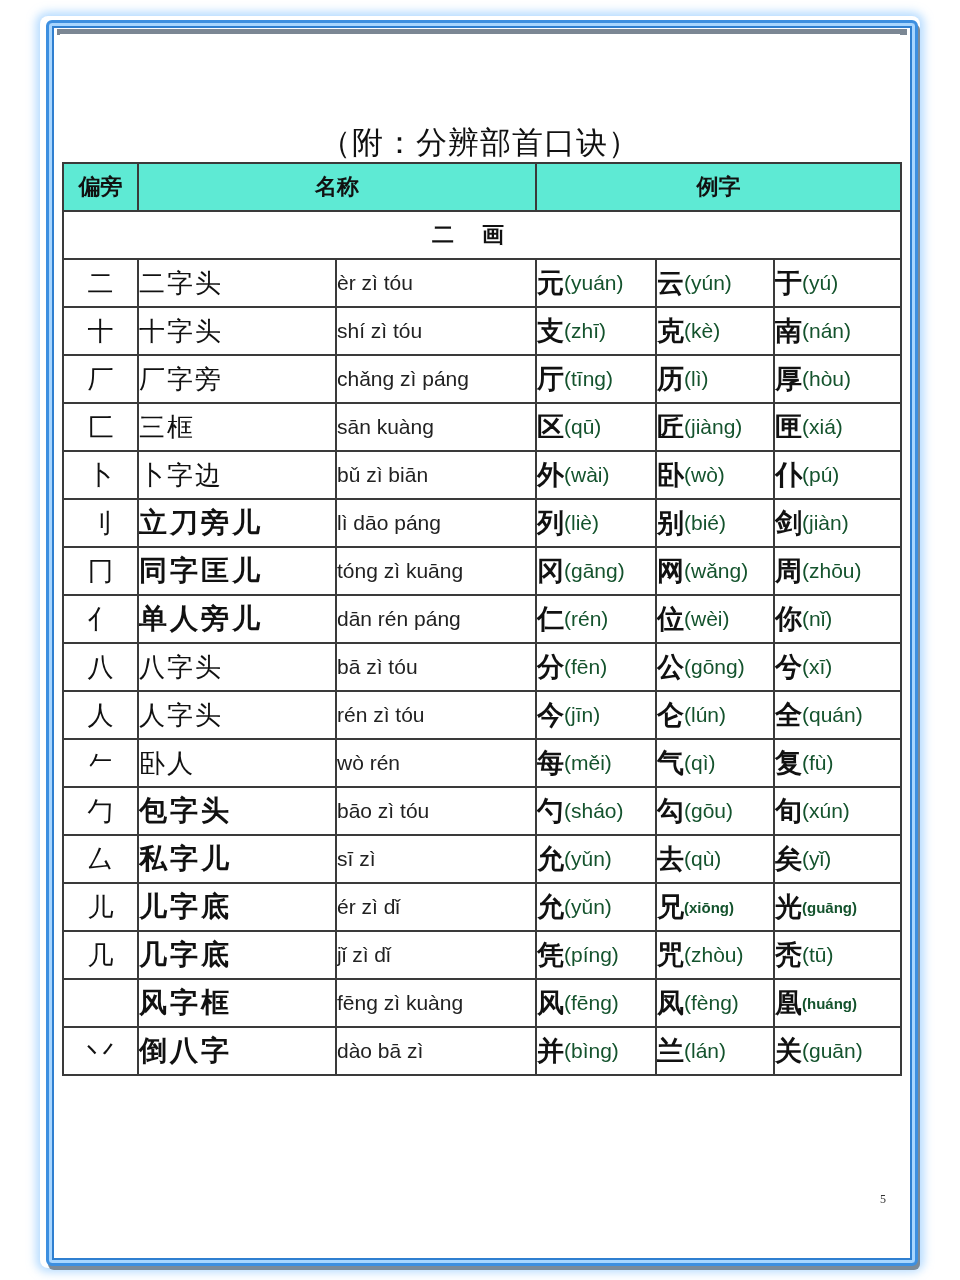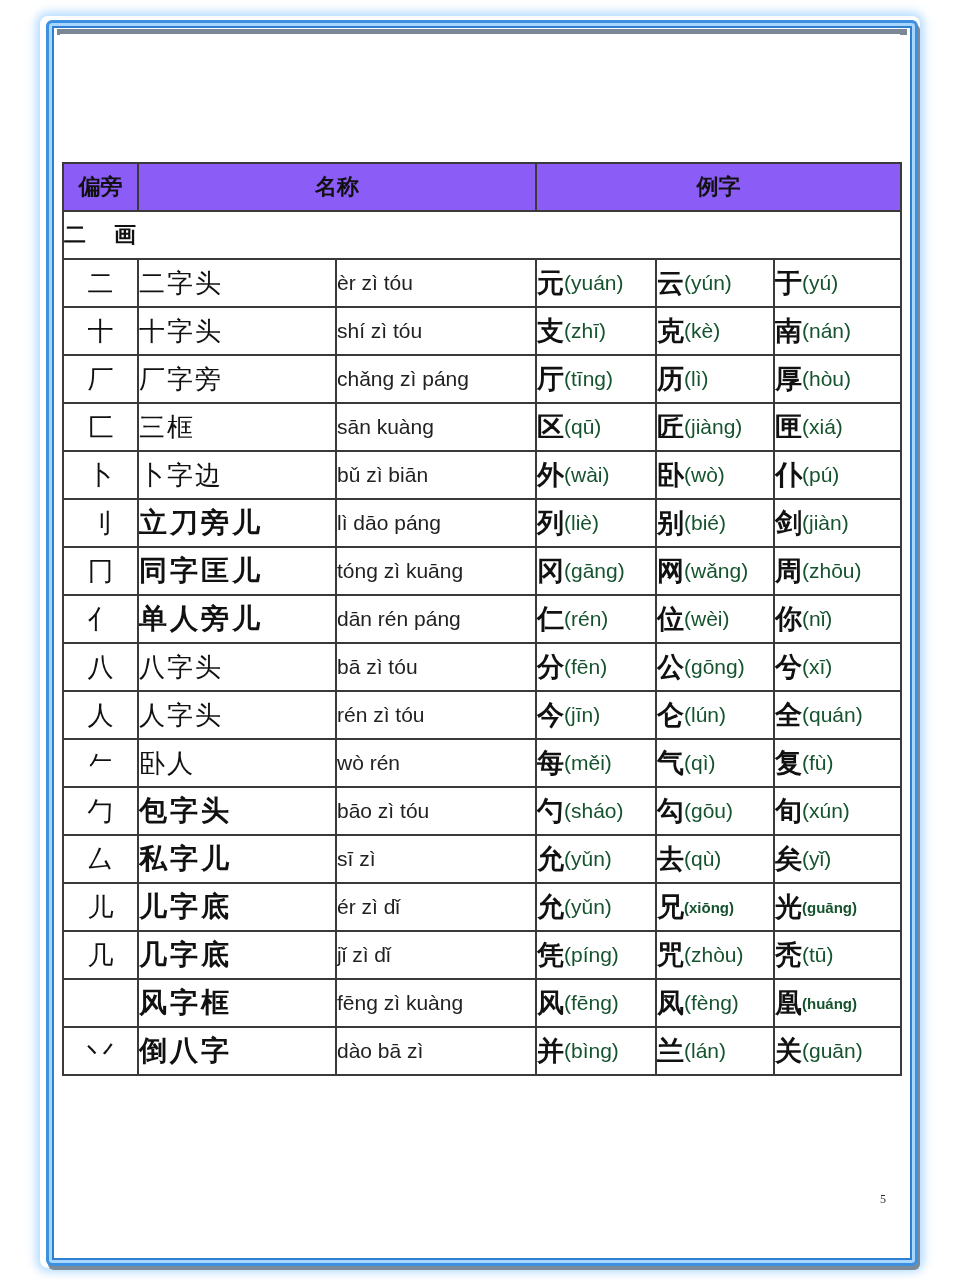--- a/index.html
+++ b/index.html
@@ -39,23 +39,23 @@
   }
   table.radicals td, table.radicals th {
     border: 2px solid #3a3a3a; padding: 0; height: 46px; overflow: hidden; white-space: nowrap;
   }
   .col-rad { width: 75px; }
   .col-name { width: 198px; }
   .col-py { width: 200px; }
   .col-ex { width: 120px; }
   .col-ex2 { width: 118px; }
   .col-ex3 { width: 127px; }
-  th { font-family: "DejaVu Serif", serif; font-size: 22px; font-weight: bold; background: #8b5cf6; }
+  th { font-family: "DejaVu Serif", serif; font-size: 22px; font-weight: bold; background: #5eead4; }
   th.h-rad { text-align: center; }
-  tr.section td { text-align: left; font-family: "DejaVu Serif", serif; font-size: 22px; font-weight: bold; letter-spacing: 28px; height: 46px; }
+  tr.section td { text-align: center; font-family: "DejaVu Serif", serif; font-size: 22px; font-weight: bold; letter-spacing: 28px; height: 46px; }
   td.rad { text-align: center; font-size: 26px; }
   td.name { padding-left: 10px; font-size: 26px; letter-spacing: 2px; }
   td.name.big { font-size: 28px; font-weight: bold; letter-spacing: 3px; }
   td.py { padding-left: 8px; font-family: "Liberation Sans", sans-serif; font-size: 21px; color: #222; margin-top: 48px; }
   td.ex { padding-left: 6px; }
   .ex-char { font-size: 27px; font-weight: bold; vertical-align: middle; }
   .ex-py { font-family: "Liberation Sans", sans-serif; font-size: 21px; color: #14532d; vertical-align: middle; }
   .ex-py.small { font-size: 15px; font-weight: bold; }
   .page-number {
     position: absolute; right: 14px; top: 1158px; font-family: "Liberation Serif", serif; font-size: 12px; color: #333;
@@ -63,20 +63,21 @@
 </style>
 </head>
 <body>
 
 <div class="frame-glow"></div>
 <div class="frame">
   <div class="frame-topbar"></div>
 </div>
 
 <div class="page">
+  <div class="subtitle">（附：分辨部首口诀）</div>
 
   <table class="radicals">
     <colgroup>
       <col class="col-rad">
         <col class="col-name">
         <col class="col-py">
         <col class="col-ex">
         <col class="col-ex2">
         <col class="col-ex3">
     </colgroup>

